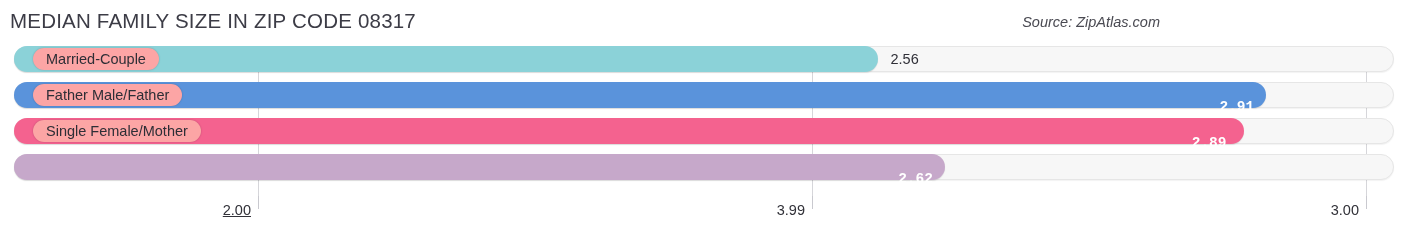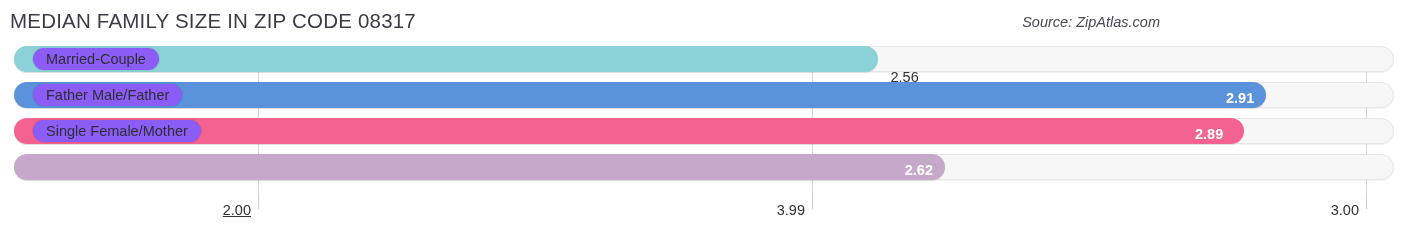--- a/index.html
+++ b/index.html
@@ -94,46 +94,47 @@
   }
   .bar {
     position: absolute;
     left: 0; top: 0;
     height: 26px;
     border-radius: 13px;
     box-shadow: 0 1px 1px rgba(0,0,0,0.10);
   }
   .bar-value-in {
     position: absolute;
-    top: 3px;
+    top: 12px;
     height: 26px;
     line-height: 26px;
     font-size: 14.5px;
     font-weight: bold;
     color: #ffffff;
     white-space: nowrap;
+    font-family: Liberation Mono, monospace;
   }
   .bar-value-out {
     position: absolute;
     top: 0;
     height: 26px;
     line-height: 26px;
     font-size: 14.5px;
     color: #303038;
     white-space: nowrap;
   }
   .cat-pill {
     position: absolute;
     left: 19px;
     top: 2px;
     height: 22px;
     line-height: 22px;
     padding: 0 13px;
     border-radius: 11px;
-    background: #8b5cf6;
+    background: #fca5a5;
     color: #2e2e36;
     font-size: 14.5px;
     white-space: nowrap;
     box-shadow: 0 0 2px rgba(0,0,0,0.22);
   }
   
   .axis {
     position: absolute;
     left: 0;
     top: 196px;
@@ -170,21 +171,21 @@
   <div class="plot">
     <div class="gridlines">
         <div class="gridline" style="left: 258px;"></div>
         <div class="gridline" style="left: 812px;"></div>
         <div class="gridline" style="left: 1366px;"></div>
       </div>
     <div class="rows">
         <div class="row" style="top: 0px;">
           <div class="track"></div>
           <div class="bar" style="width: 864.48px; background: rgb(139, 210, 216);"></div>
-          <div class="bar-value-out" style="left: 876.48px; margin-top: 18px;">2.56</div>
+          <div class="bar-value-out" style="left: 876.48px;">2.56</div>
           <div class="cat-pill">Married-Couple</div>
         </div>
         <div class="row" style="top: 36px;">
           <div class="track"></div>
           <div class="bar" style="width: 1252.28px; background: rgb(90, 147, 219);"></div>
           <div class="bar-value-in" style="left: 1194.28px; width: 46px; text-align: right;">2.91</div>
           <div class="cat-pill">Father Male/Father</div>
         </div>
         <div class="row" style="top: 72px;">
           <div class="track"></div>

